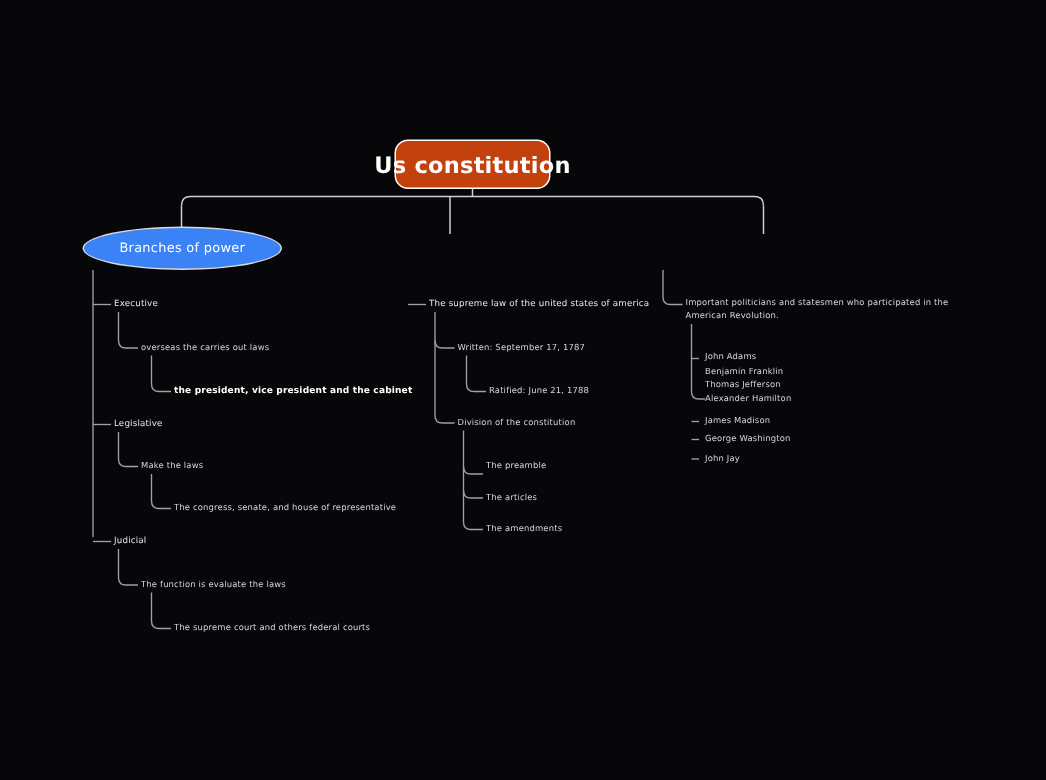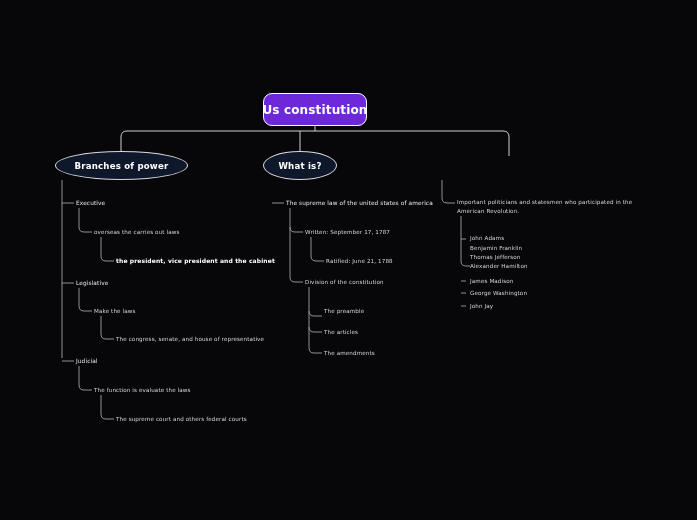--- a/index.html
+++ b/index.html
@@ -52,33 +52,33 @@
     white-space: nowrap;
   }
 
   .root-node {
     left: 263px;
     top: 93px;
     width: 104px;
     height: 33px;
     border: 1.5px solid #ffffff;
     border-radius: 9px;
-    background: #6d28d9;
-    font-size: 12px;
+    background: #c2410c;
+    font-size: 15px;
     font-weight: bold;
     letter-spacing: 0.15px;
     color: #ffffff;
   }
 
   .branch-node {
     border: 1.2px solid #d8d8de;
     border-radius: 50%;
-    background: #0f172a;
+    background: #3b82f6;
     font-size: 8.6px;
-    font-weight: bold;
+    font-weight: normal;
     letter-spacing: 0.2px;
     color: #ffffff;
   }
   .branch-a { left: 55px;  top: 151px; width: 133px; height: 29px; }
   .branch-b { left: 263px; top: 151px; width: 74px;  height: 29px; }
   .branch-c { left: 435px; top: 151px; width: 143px; height: 29px; }
 
   
   .leaf {
     position: absolute;
@@ -153,23 +153,20 @@
     <path class="thin" d="M461,306 L466,306"></path>
   </svg>
 
   <div class="node root-node">
     <span>Us constitution</span>
   </div>
 
   <div class="node branch-node branch-a">
     <span>Branches of power</span>
   </div>
-  <div class="node branch-node branch-b">
-    <span>What is?</span>
-  </div>
 
   <div class="leaf lvl1" style="left:76px; top:199px;">Executive</div>
   <div class="leaf" style="left:94px; top:228px;">overseas the carries out laws</div>
   <div class="leaf strong" style="left:116px; top:257px;">the president, vice president and the cabinet</div>
 
   <div class="leaf lvl1" style="left:76px; top:279px;">Legislative</div>
   <div class="leaf" style="left:94px; top:307px;">Make the laws</div>
   <div class="leaf" style="left:116px; top:335px;">The congress, senate, and house of representative</div>
 
   <div class="leaf lvl1" style="left:76px; top:357px;">Judicial</div>

